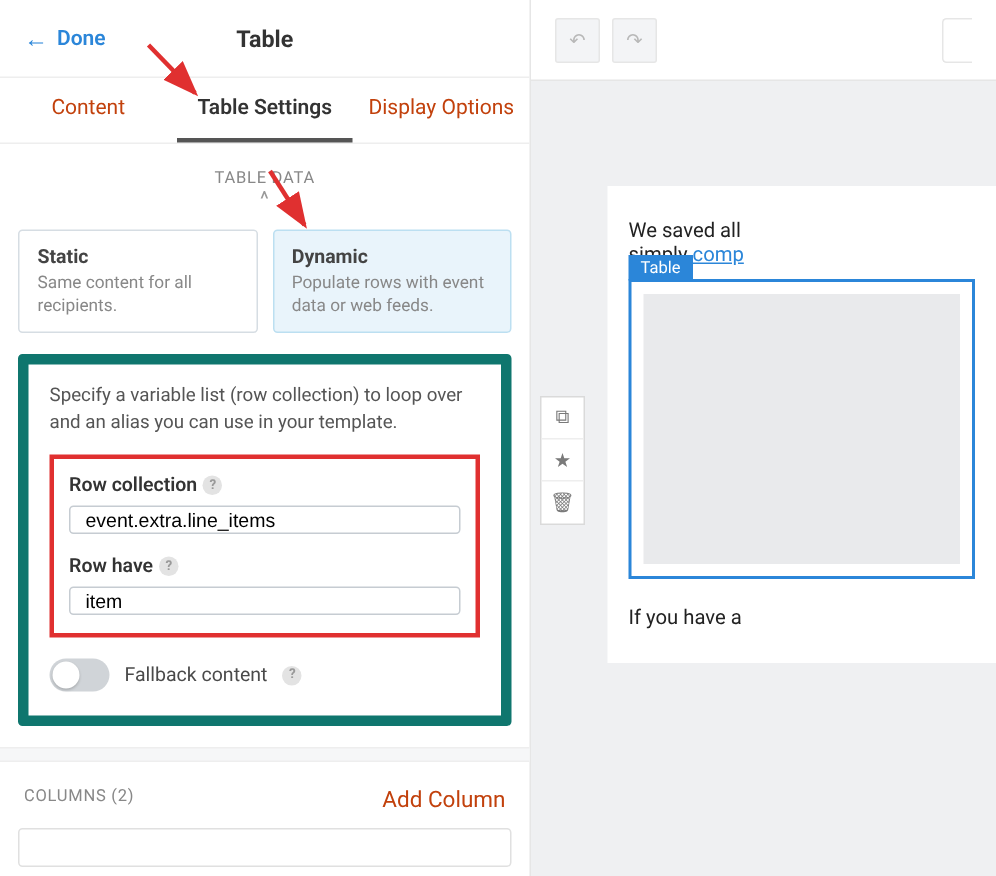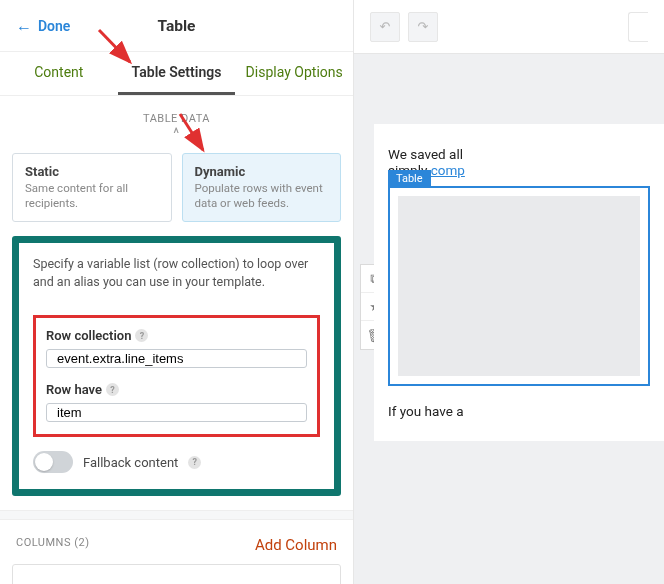--- a/index.html
+++ b/index.html
@@ -9,40 +9,40 @@
   .main { flex: 1; background: #f0f1f3; display: flex; flex-direction: column; position: relative; }
 
   
   .hdr { display: flex; align-items: center; height: 52px; padding: 0 16px; position: relative; border-bottom: 1px solid #eee; }
   .done { color: #2b86d9; font-weight: 600; display: flex; align-items: center; gap: 6px; font-size: 14px; cursor: pointer; }
   .done .arrow { font-size: 16px; }
   .hdr-title { position: absolute; left: 0; right: 0; text-align: center; font-weight: 700; font-size: 15.5px; color: #333; pointer-events: none; }
 
   
   .tabs { display: flex; height: 44px; border-bottom: 1px solid #eee; }
-  .tab { flex: 1; display: flex; align-items: center; justify-content: center; font-size: 14px; color: #4d7c0f; cursor: pointer; border-bottom: 3px solid transparent; }
+  .tab { flex: 1; display: flex; align-items: center; justify-content: center; font-size: 14px; color: #c2410c; cursor: pointer; border-bottom: 3px solid transparent; }
   .tab.active { color: #333; font-weight: 600; border-bottom-color: #555; }
 
   
   .panel-content { flex: 1; overflow-y: auto; }
 
   .section-head { display: flex; align-items: center; justify-content: space-between; padding: 16px 16px 8px; text-transform: uppercase; letter-spacing: 0.5px; font-size: 11px; color: #888; flex-direction: column; }
   .section-head .caret { font-size: 14px; color: #999; cursor: pointer; }
 
   .type-row { display: flex; gap: 10px; padding: 4px 12px 14px; }
   .type-card { flex: 1; border: 1px solid #d6dde3; border-radius: 3px; padding: 10px 12px; cursor: pointer; background: #fff; }
   .type-card.selected { background: #e9f4fb; border-color: #bcdff1; }
   .type-card .tname { font-weight: 700; font-size: 13px; color: #444; }
   .type-card .tdesc { font-size: 11.5px; color: #888; line-height: 1.3; margin-top: 2px; }
 
   .section-body { padding: 12px 14px 16px; border: 7px solid #0f766e; border-radius: 3px; margin: 0 12px; }
   .helptext { font-size: 12.5px; color: #555; line-height: 1.45; }
   .learn { color: #2b86d9; text-decoration: none; font-size: 12.5px; display: inline-flex; align-items: center; gap: 4px; margin-top: 4px; }
 
-  .field-group { border: 3px solid #e03030; padding: 10px 10px 12px; margin-top: 24px; }
+  .field-group { border: 3px solid #e03030; padding: 10px 10px 12px; margin-top: 12px; }
   .flabel { font-size: 13px; font-weight: 600; color: #333; display: flex; align-items: center; gap: 4px; }
   .hint-icon { width: 13px; height: 13px; background: #e3e3e3; color: #999; border-radius: 50%; display: inline-flex; align-items: center; justify-content: center; font-size: 9px; font-weight: 700; }
   .finput { width: 100%; height: 19px; border: 1px solid #c6ccd2; border-radius: 3px; padding: 0 10px; font-size: 13px; margin-top: 6px; }
   .flabel.mt { margin-top: 14px; }
 
   .fallback-row { display: flex; align-items: center; gap: 10px; margin-top: 14px; }
   .toggle { width: 40px; height: 22px; background: #d0d4d8; border-radius: 11px; position: relative; cursor: pointer; }
   .toggle-knob { width: 18px; height: 18px; background: #fff; border-radius: 50%; position: absolute; top: 2px; left: 2px; box-shadow: 0 1px 2px rgba(0,0,0,0.2); }
 
   .divider { height: 10px; background: #f6f7f8; border-top: 1px solid #eee; border-bottom: 1px solid #eee; margin-top: 14px; }
@@ -52,21 +52,21 @@
   .addcol { color: #c2410c; font-size: 15px; cursor: pointer; }
 
   .col-item { display: flex; align-items: center; justify-content: space-between; border: 1px solid #e0e0e0; border-radius: 3px; margin: 0 12px 8px; padding: 12px 14px; cursor: pointer; }
 
   
   .toolbar { height: 54px; display: flex; align-items: center; padding: 0 16px; gap: 8px; background: #fff; border-bottom: 1px solid #e6e6e6; }
   .tbtn { width: 30px; height: 30px; border: 1px solid #e6e6e6; background: #f3f4f6; display: flex; align-items: center; justify-content: center; color: #b8b8b8; border-radius: 2px; }
   .tbtn-right { margin-left: auto; width: 20px; height: 30px; background: #fff; border: 1px solid #e6e6e6; border-right: none; border-radius: 3px 0 0 3px; }
 
   .canvas-scroll { flex: 1; background: #eff0f2; padding-top: 70px; position: relative; }
-  .email-card { background: #fff; margin-left: 20px; padding: 22px 14px 14px; position: relative; }
+  .email-card { background: #fff; margin-left: 51px; padding: 22px 14px 14px; position: relative; }
   .sel-outline { border: 2px solid #2b86d9; position: relative; padding: 8px; display: inline-block; width: 100%; }
   .sel-tag { position: absolute; top: -18px; left: -2px; background: #2b86d9; color: #fff; font-size: 11px; padding: 2px 8px; }
   .placeholder-img { width: 100%; height: 180px; background: #e9eaec; }
   .email-text { font-size: 13.5px; color: #222; margin-bottom: 8px; }
   .email-link { color: #2b86d9; text-decoration: underline; }
   .email-text.below { margin-top: 14px; }
 
   .float-actions { position: absolute; left: 6px; top: 210px; display: flex; flex-direction: column; background: #fff; border: 1px solid #dadada; }
   .float-actions .fa { width: 28px; height: 28px; display: flex; align-items: center; justify-content: center; color: #7a7a7a; border-bottom: 1px solid #eee; cursor: pointer; }
   .float-actions .fa:last-child { border-bottom: none; }

